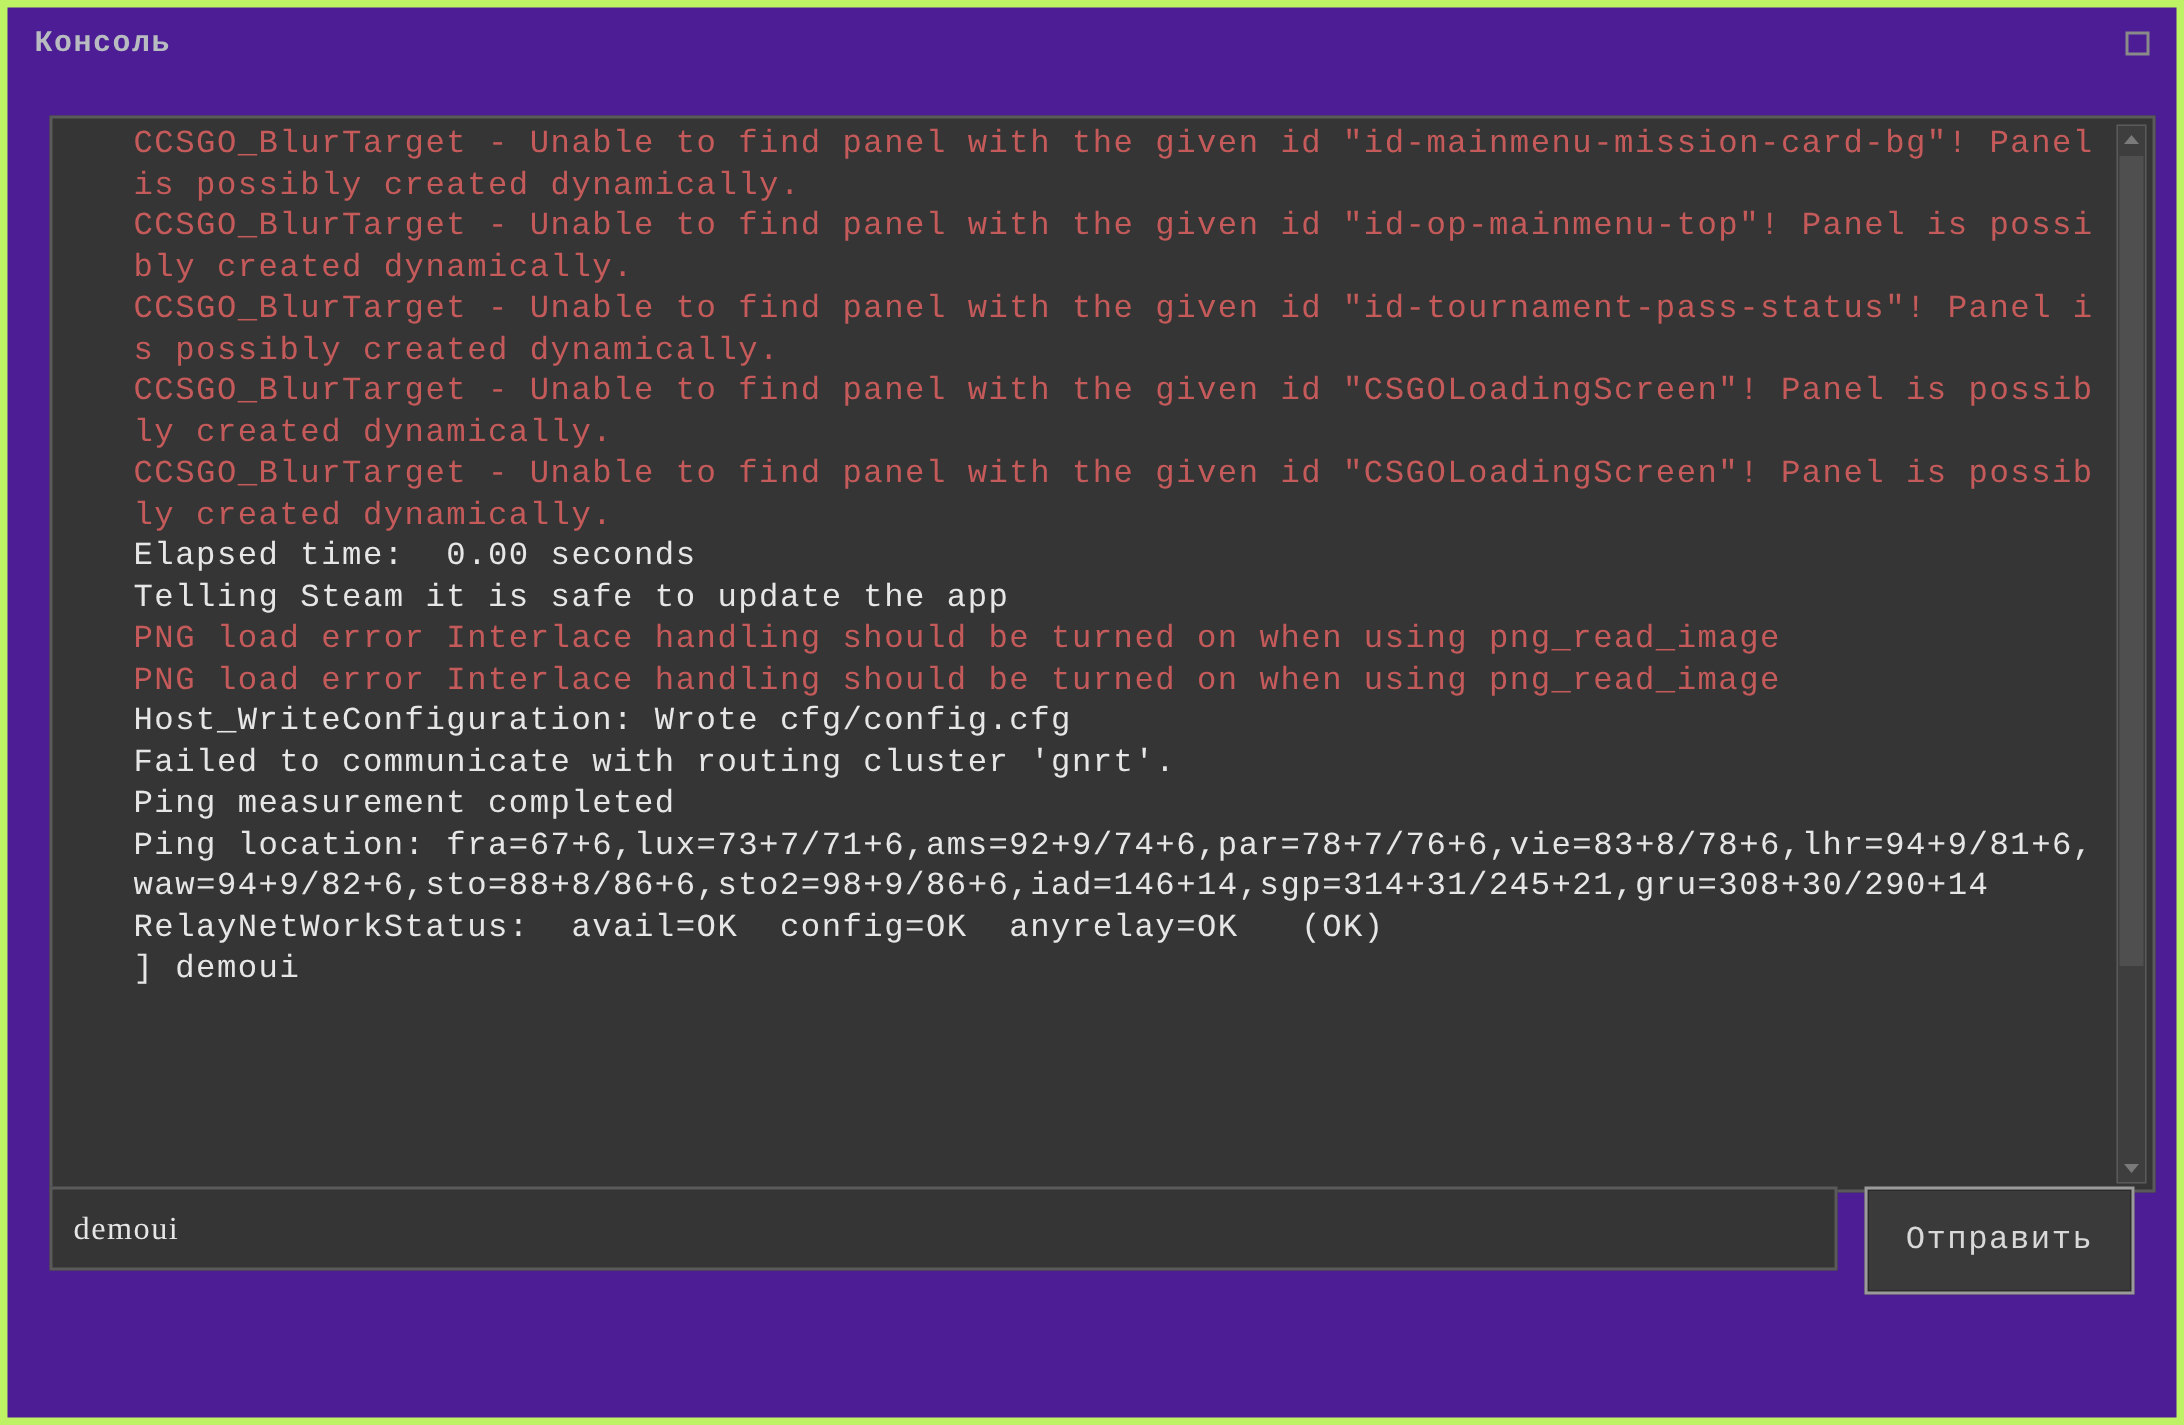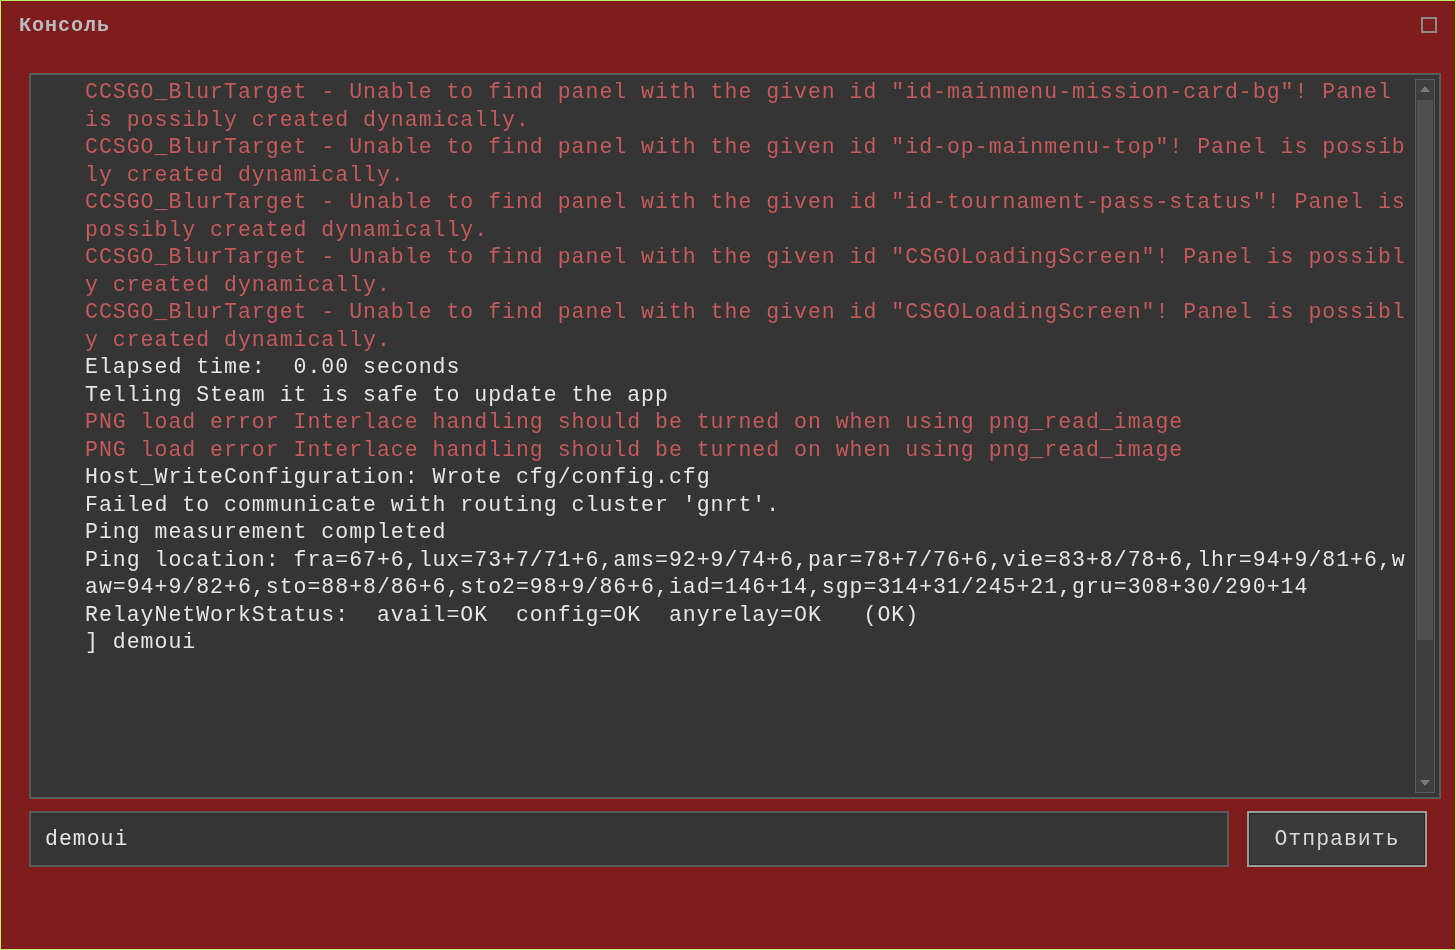--- a/index.html
+++ b/index.html
@@ -4,22 +4,22 @@
   <style>
     * { margin: 0; padding: 0; box-sizing: border-box; }
     html, body {
       width: 1456px; height: 950px;
       background: #3e3e3e;
       font-family: "Lucida Console", "Courier New", monospace;
       overflow: hidden;
     }
     .window {
       position: absolute; inset: 0;
-      background: #7f1d1d;
-      border: 1px solid #bef264;
+      background: #4c1d95;
+      border: 5px solid #bef264;
     }
     .titlebar {
       height: 48px;
       display: flex; align-items: center;
       padding: 0 18px;
       color: #b8bcc0;
       font-size: 20px;
       letter-spacing: 1px;
       font-weight: bold;
     }
@@ -87,34 +87,34 @@
       position: absolute;
       left: 28px; right: 28px; bottom: 82px;
       display: flex; gap: 18px; align-items: stretch;
     }
     .input-box {
       flex: 1;
       height: 56px;
       border: 2px solid #5a5a5a;
       background: #353535;
       color: #e6e6e6;
-      font-family: Liberation Mono, monospace;
+      font-family: Liberation Serif, serif;
       font-size: 21.5px;
       letter-spacing: 1px;
       padding: 0 14px;
       outline: none;
     }
     .input-wrap {
       flex:1;
       position: relative;
       display: flex;
     }
     .submit-btn {
       width: 180px;
-      height: 56px;
+      height: 72px;
       border: 2px solid #9a9a9a;
       background: #3a3a3a;
       color: #d8d8d8;
       font-family: "Lucida Console", "Courier New", monospace;
       font-size: 21.5px;
       letter-spacing: 1px;
       cursor: pointer;
       box-shadow: inset 0 0 0 1px #2a2a2a;
     }
   </style>

